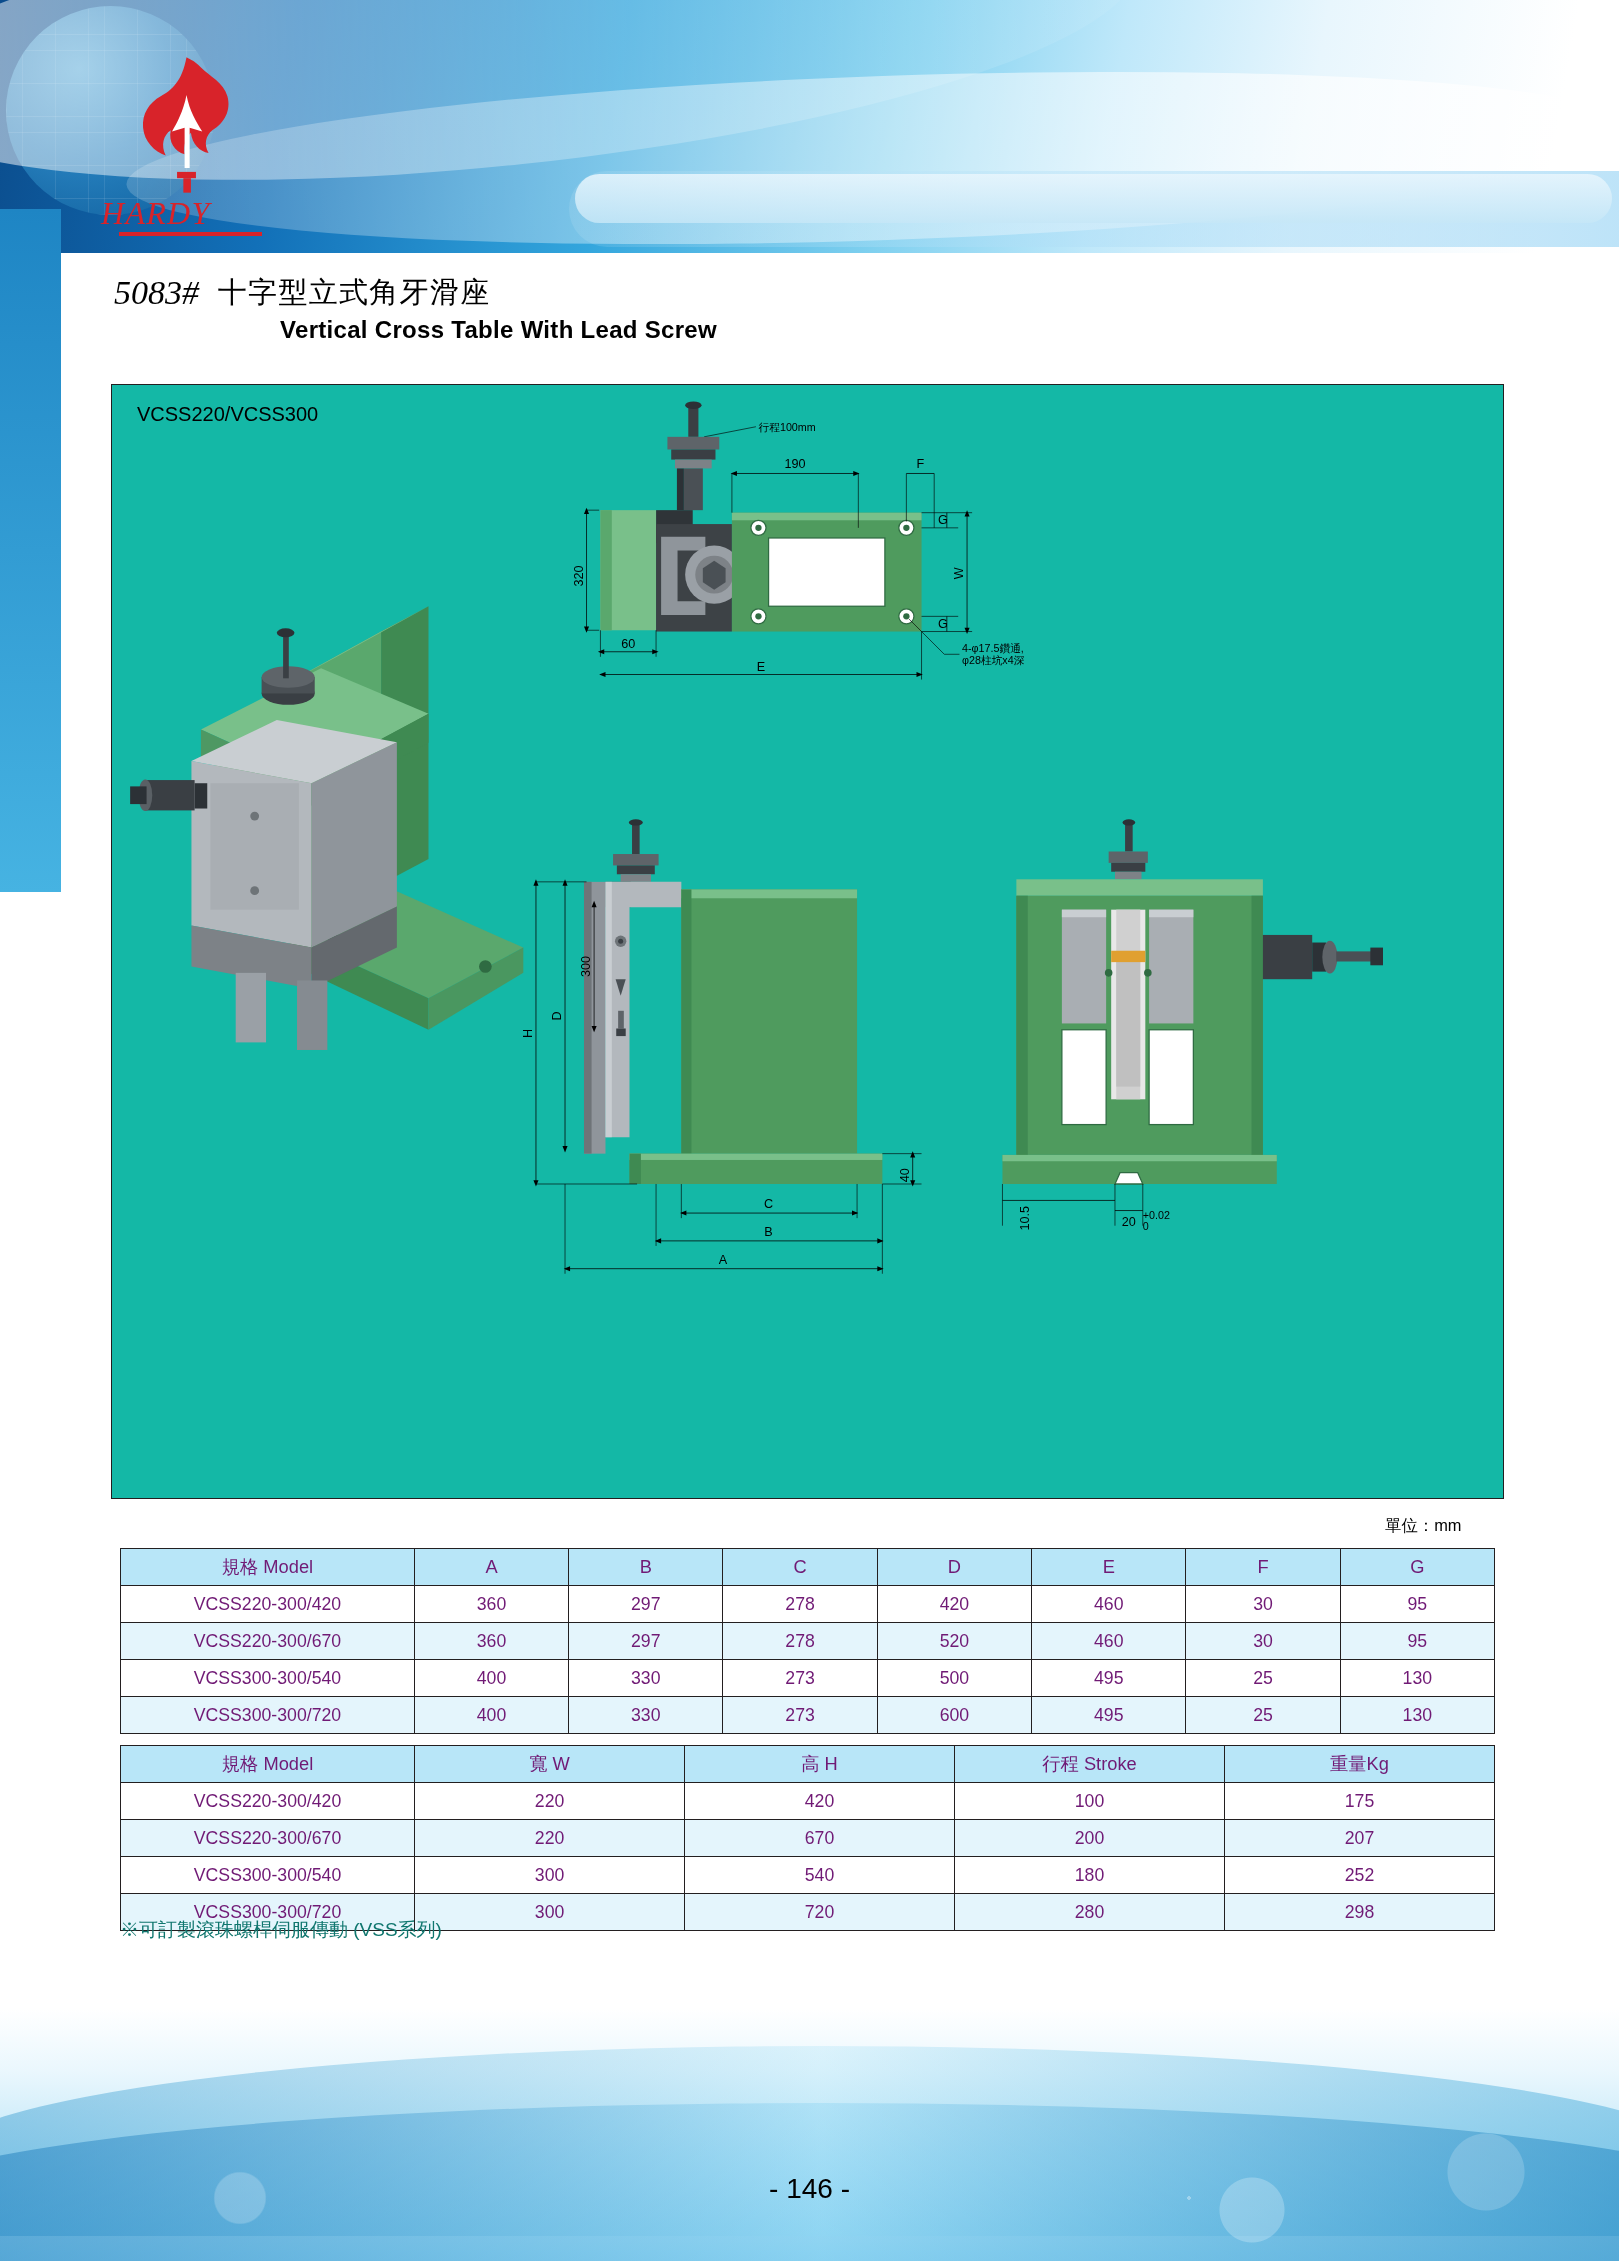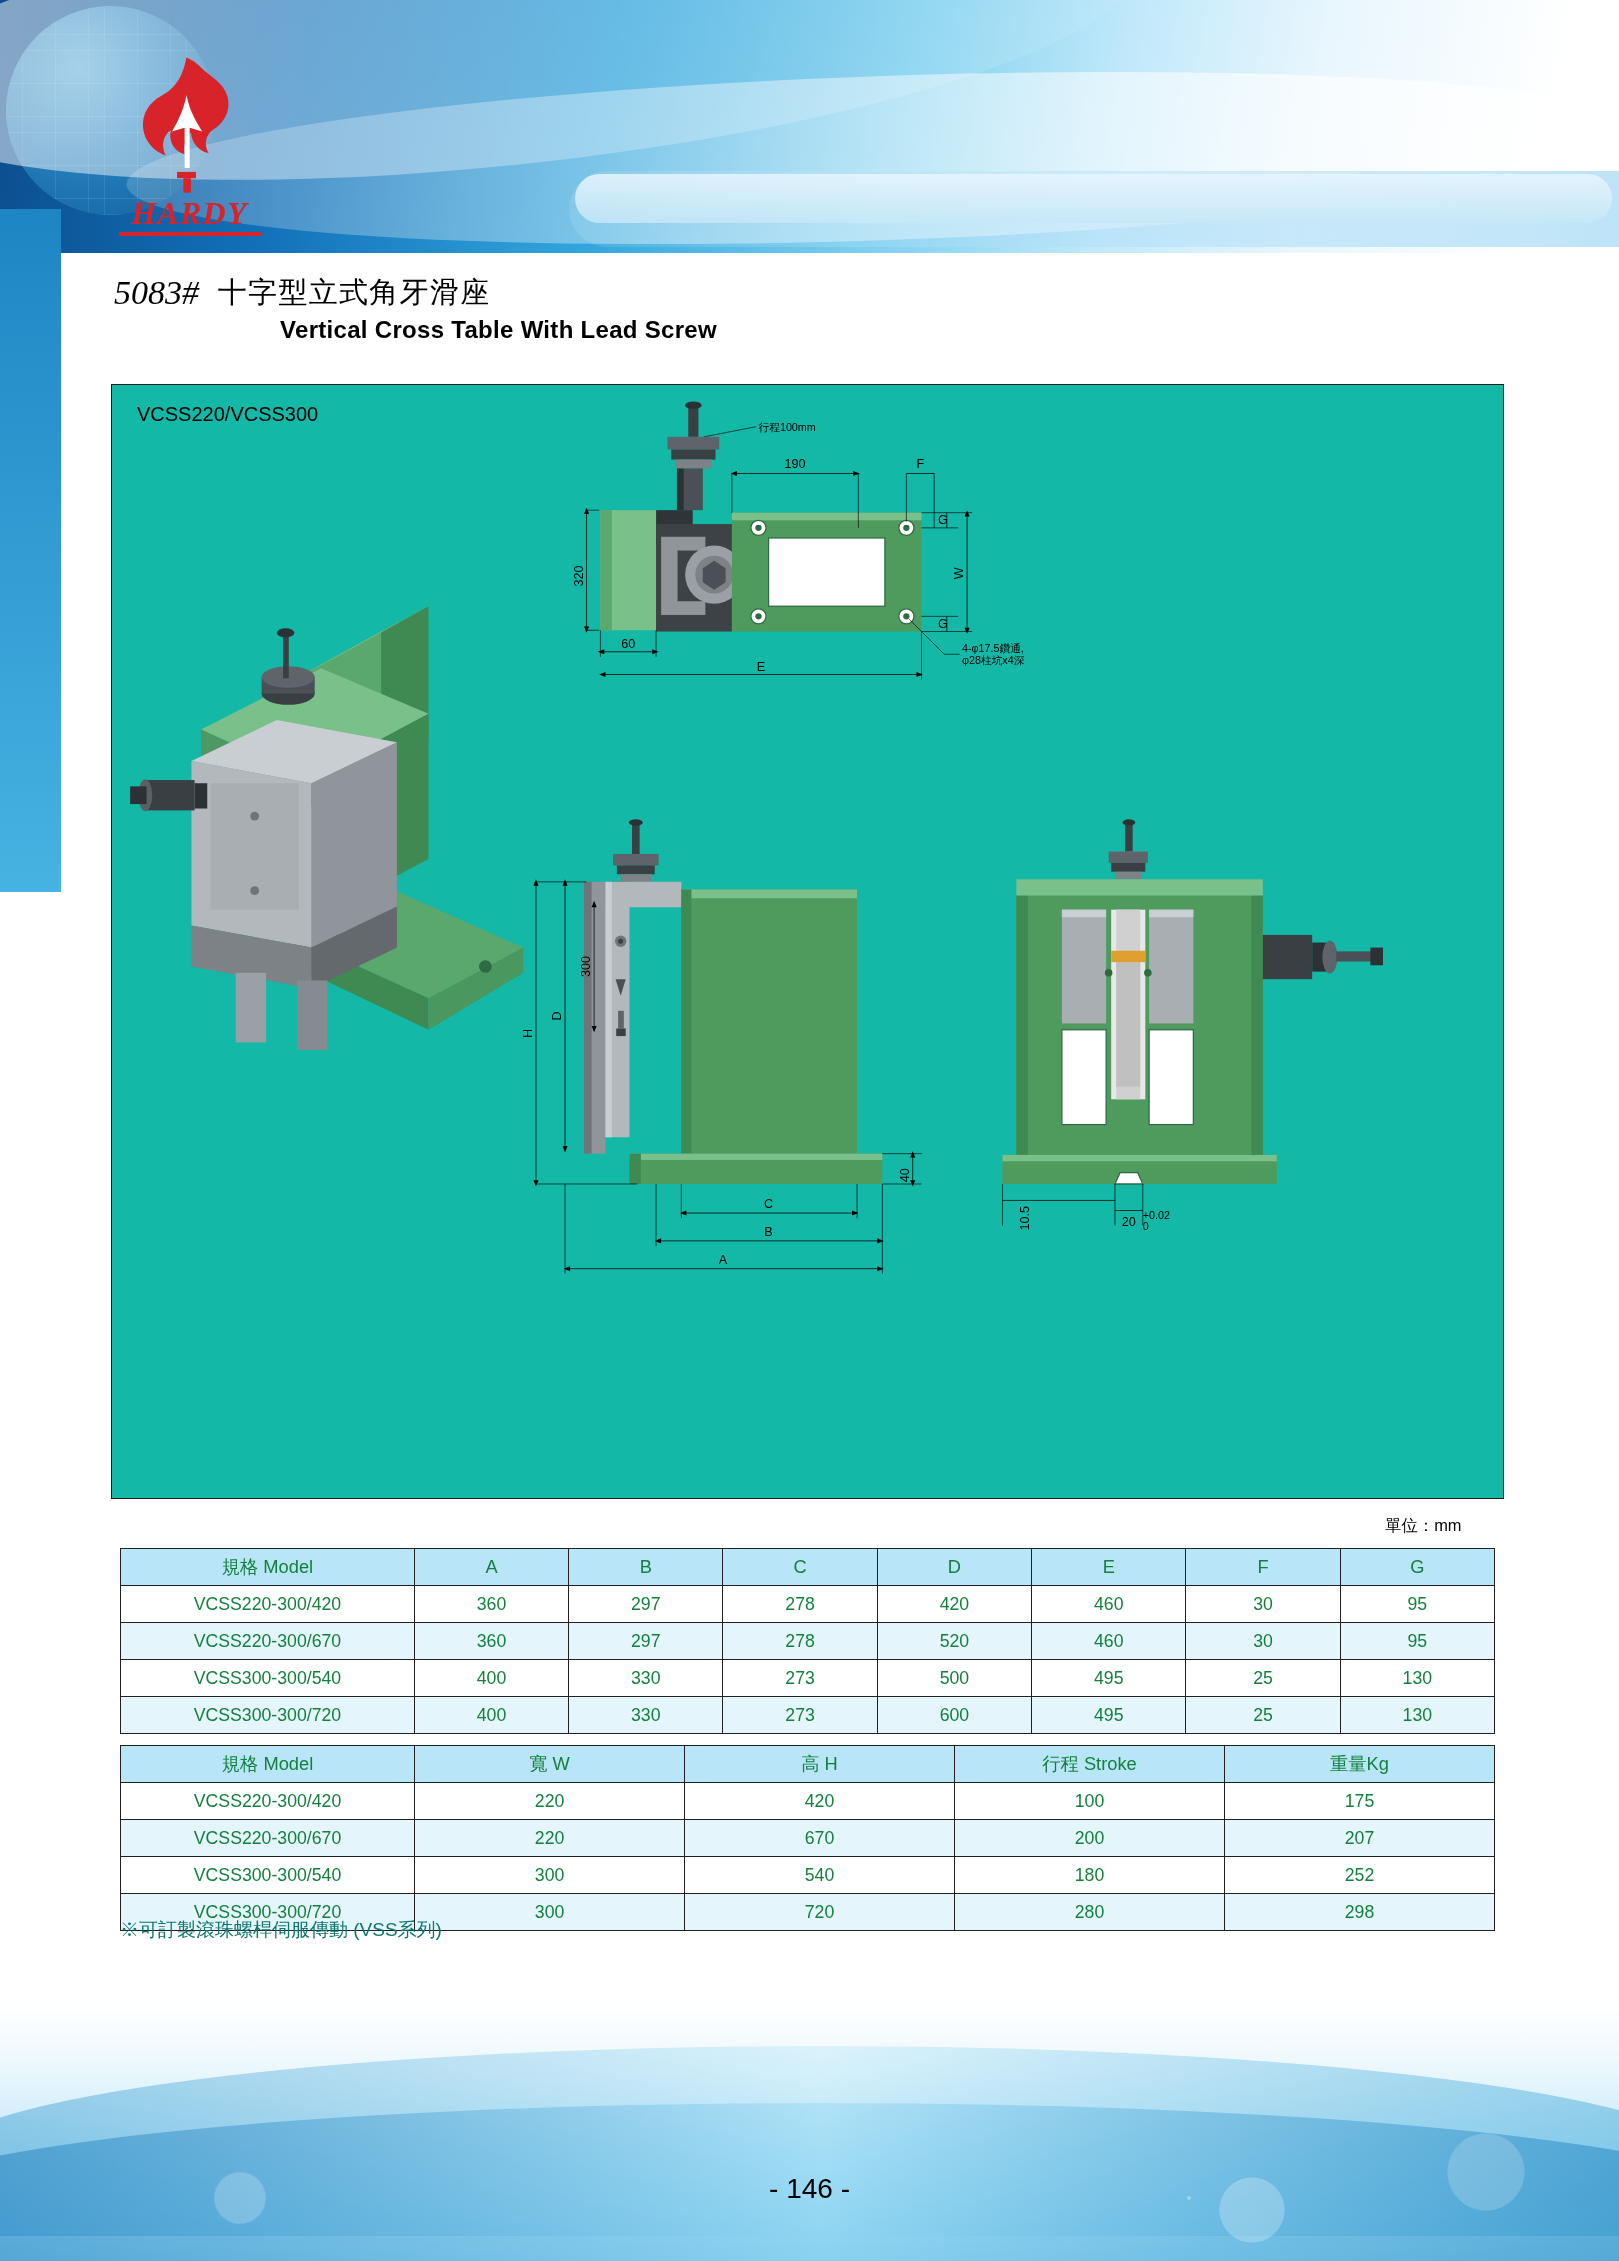--- a/index.html
+++ b/index.html
@@ -87,24 +87,24 @@
   }
   .logo .mark {
     position: absolute;
     left: 32px; top: 0;
     width: 107px; height: 136px;
   }
   .logo .word {
     position: absolute;
     left: 0; top: 138px;
     width: 177px;
-    text-align: center;
+    text-align: left;
     font-family: "Liberation Serif", serif;
     font-style: italic;
-    font-weight: bold;
+    font-weight: normal;
     font-size: 32px;
     letter-spacing: 1.3px;
     color: #d8232a;
   }
   .logo .underline {
     position: absolute;
     left: 17.7px; top: 175px;
     width: 143px; height: 4.4px;
     background: #d8232a;
   }
@@ -160,21 +160,21 @@
     left: 1385px; top: 1515px;
     font-size: 16.4px;
     color: #000;
   }
 
   
   .tbl {
     position: absolute;
     border-collapse: collapse;
     font-size: 17.7px;
-    color: #15803d;
+    color: #701a75;
   }
   .tbl td, .tbl th {
     border: 1.3px solid #231f20;
     text-align: center;
     font-weight: normal;
     height: 36px;
     line-height: 36px;
     padding: 0;
   }
   .tbl thead td {

